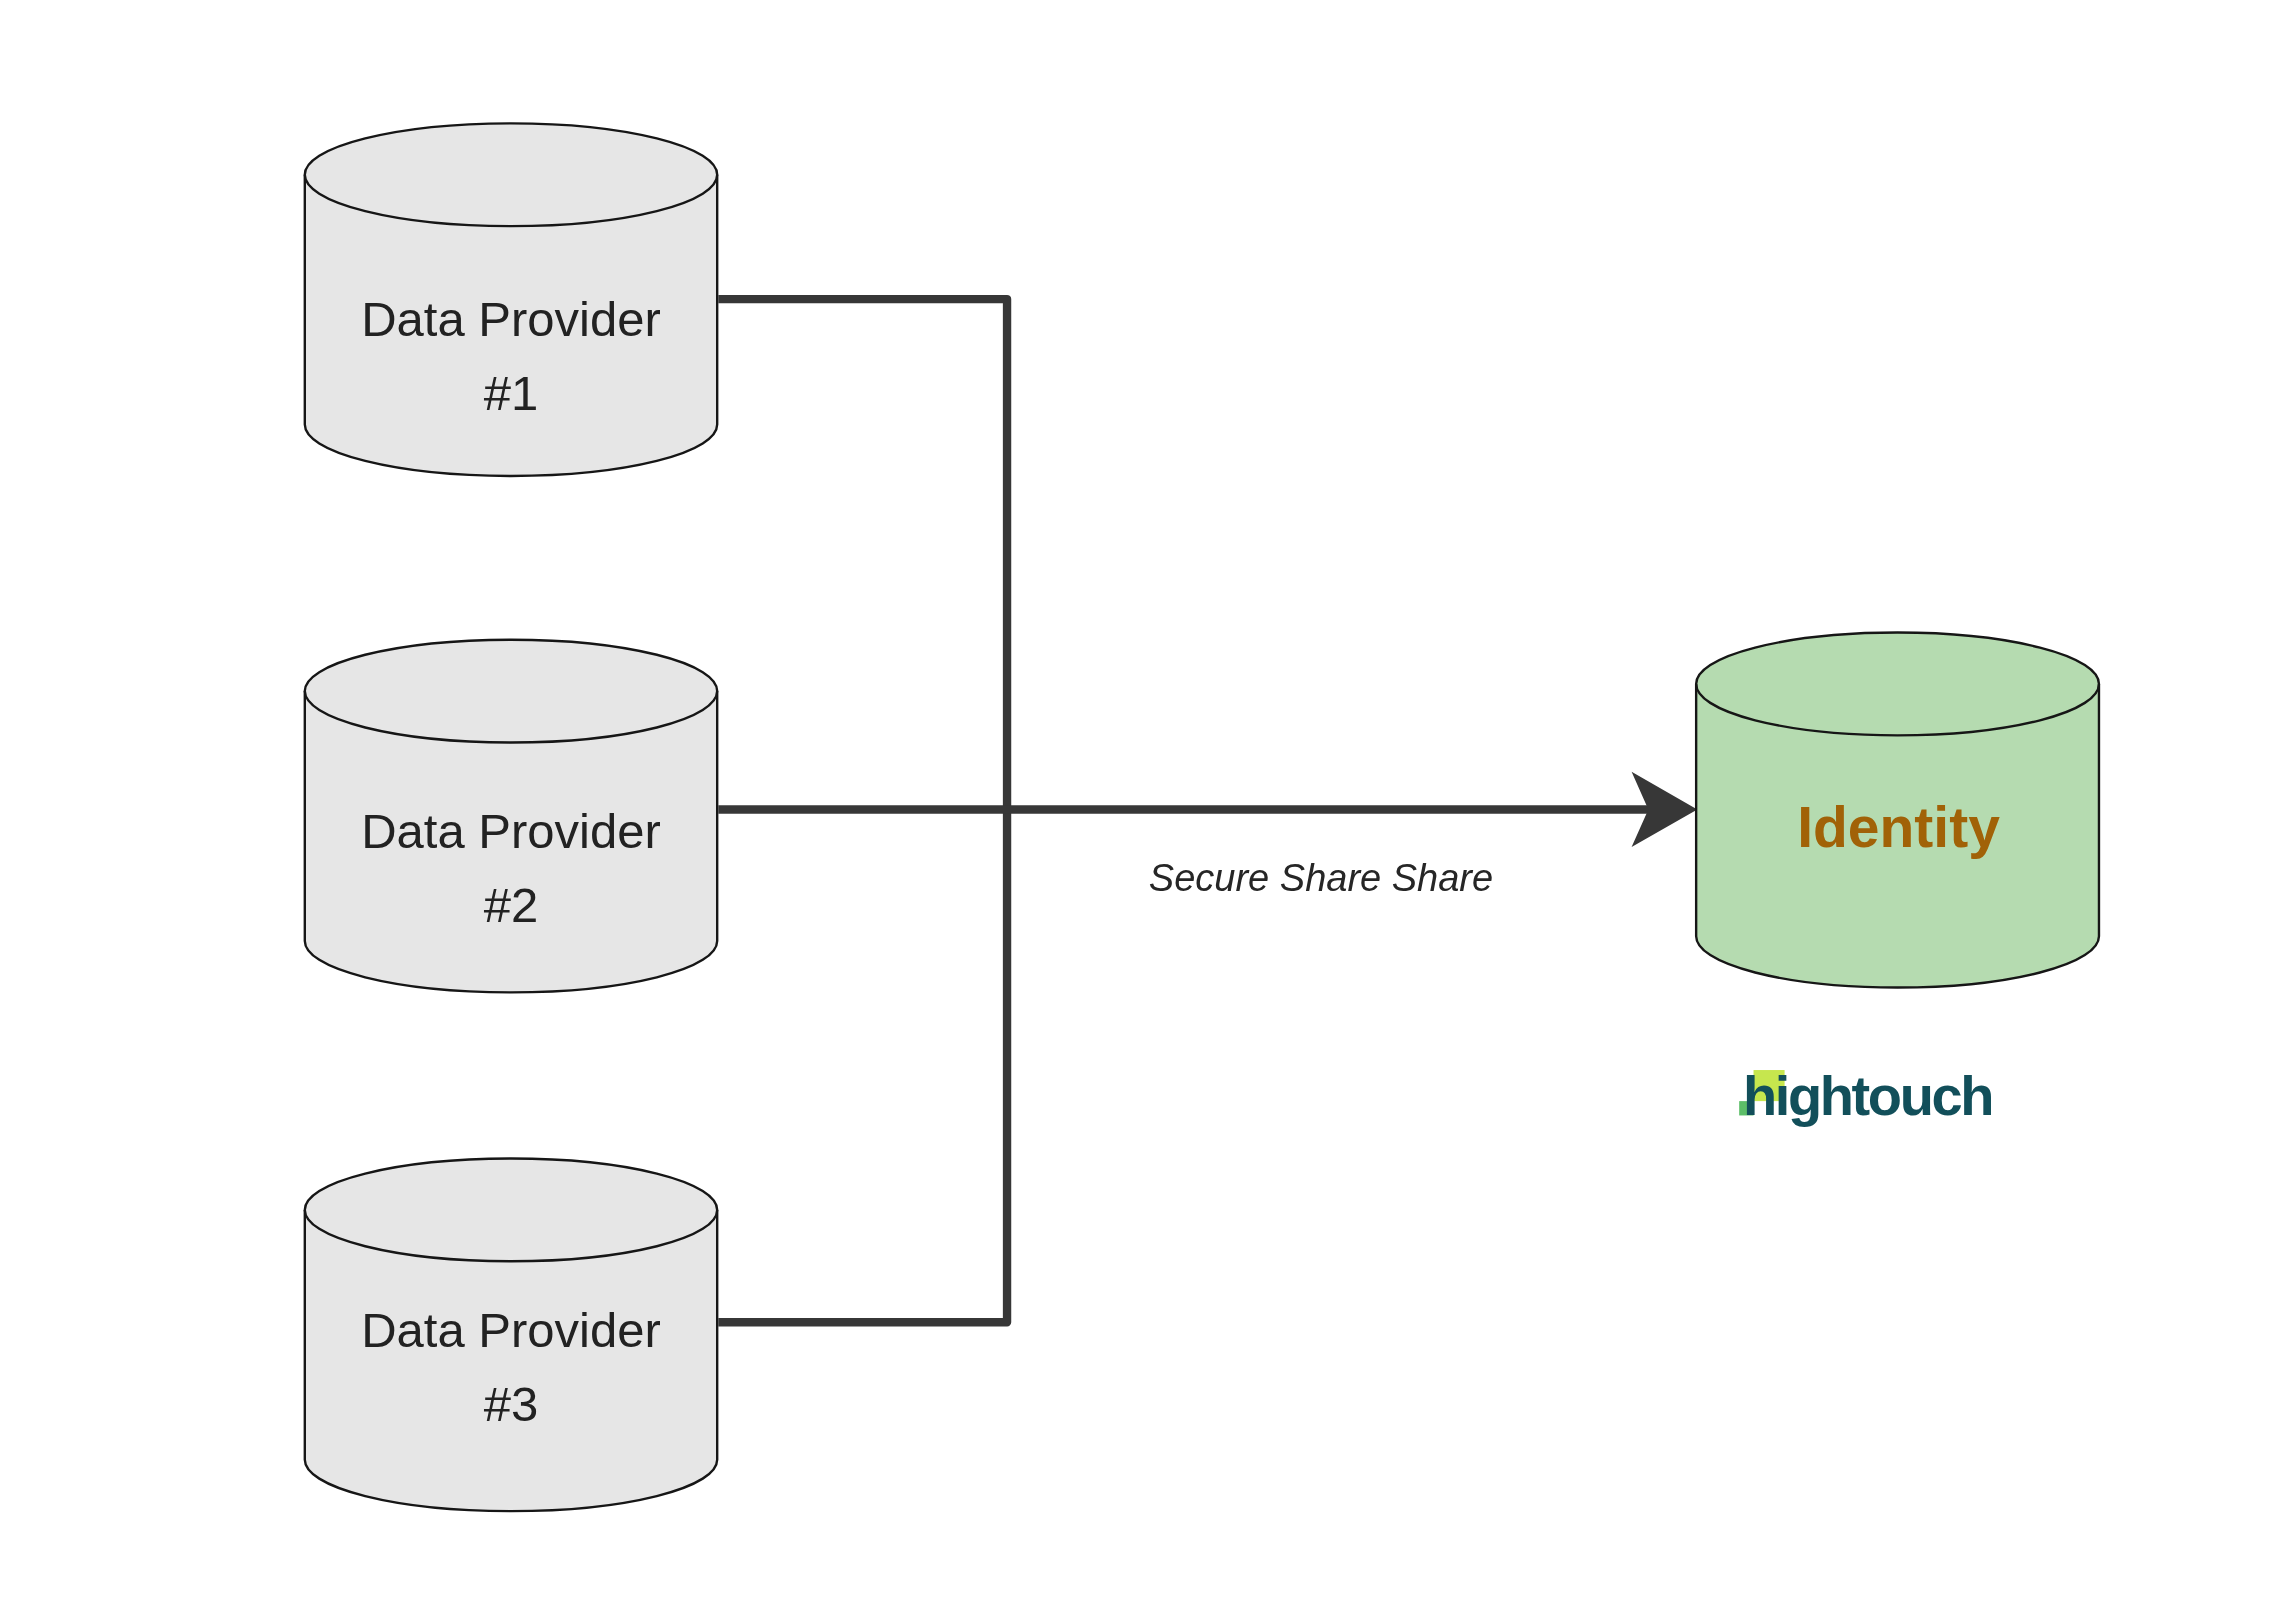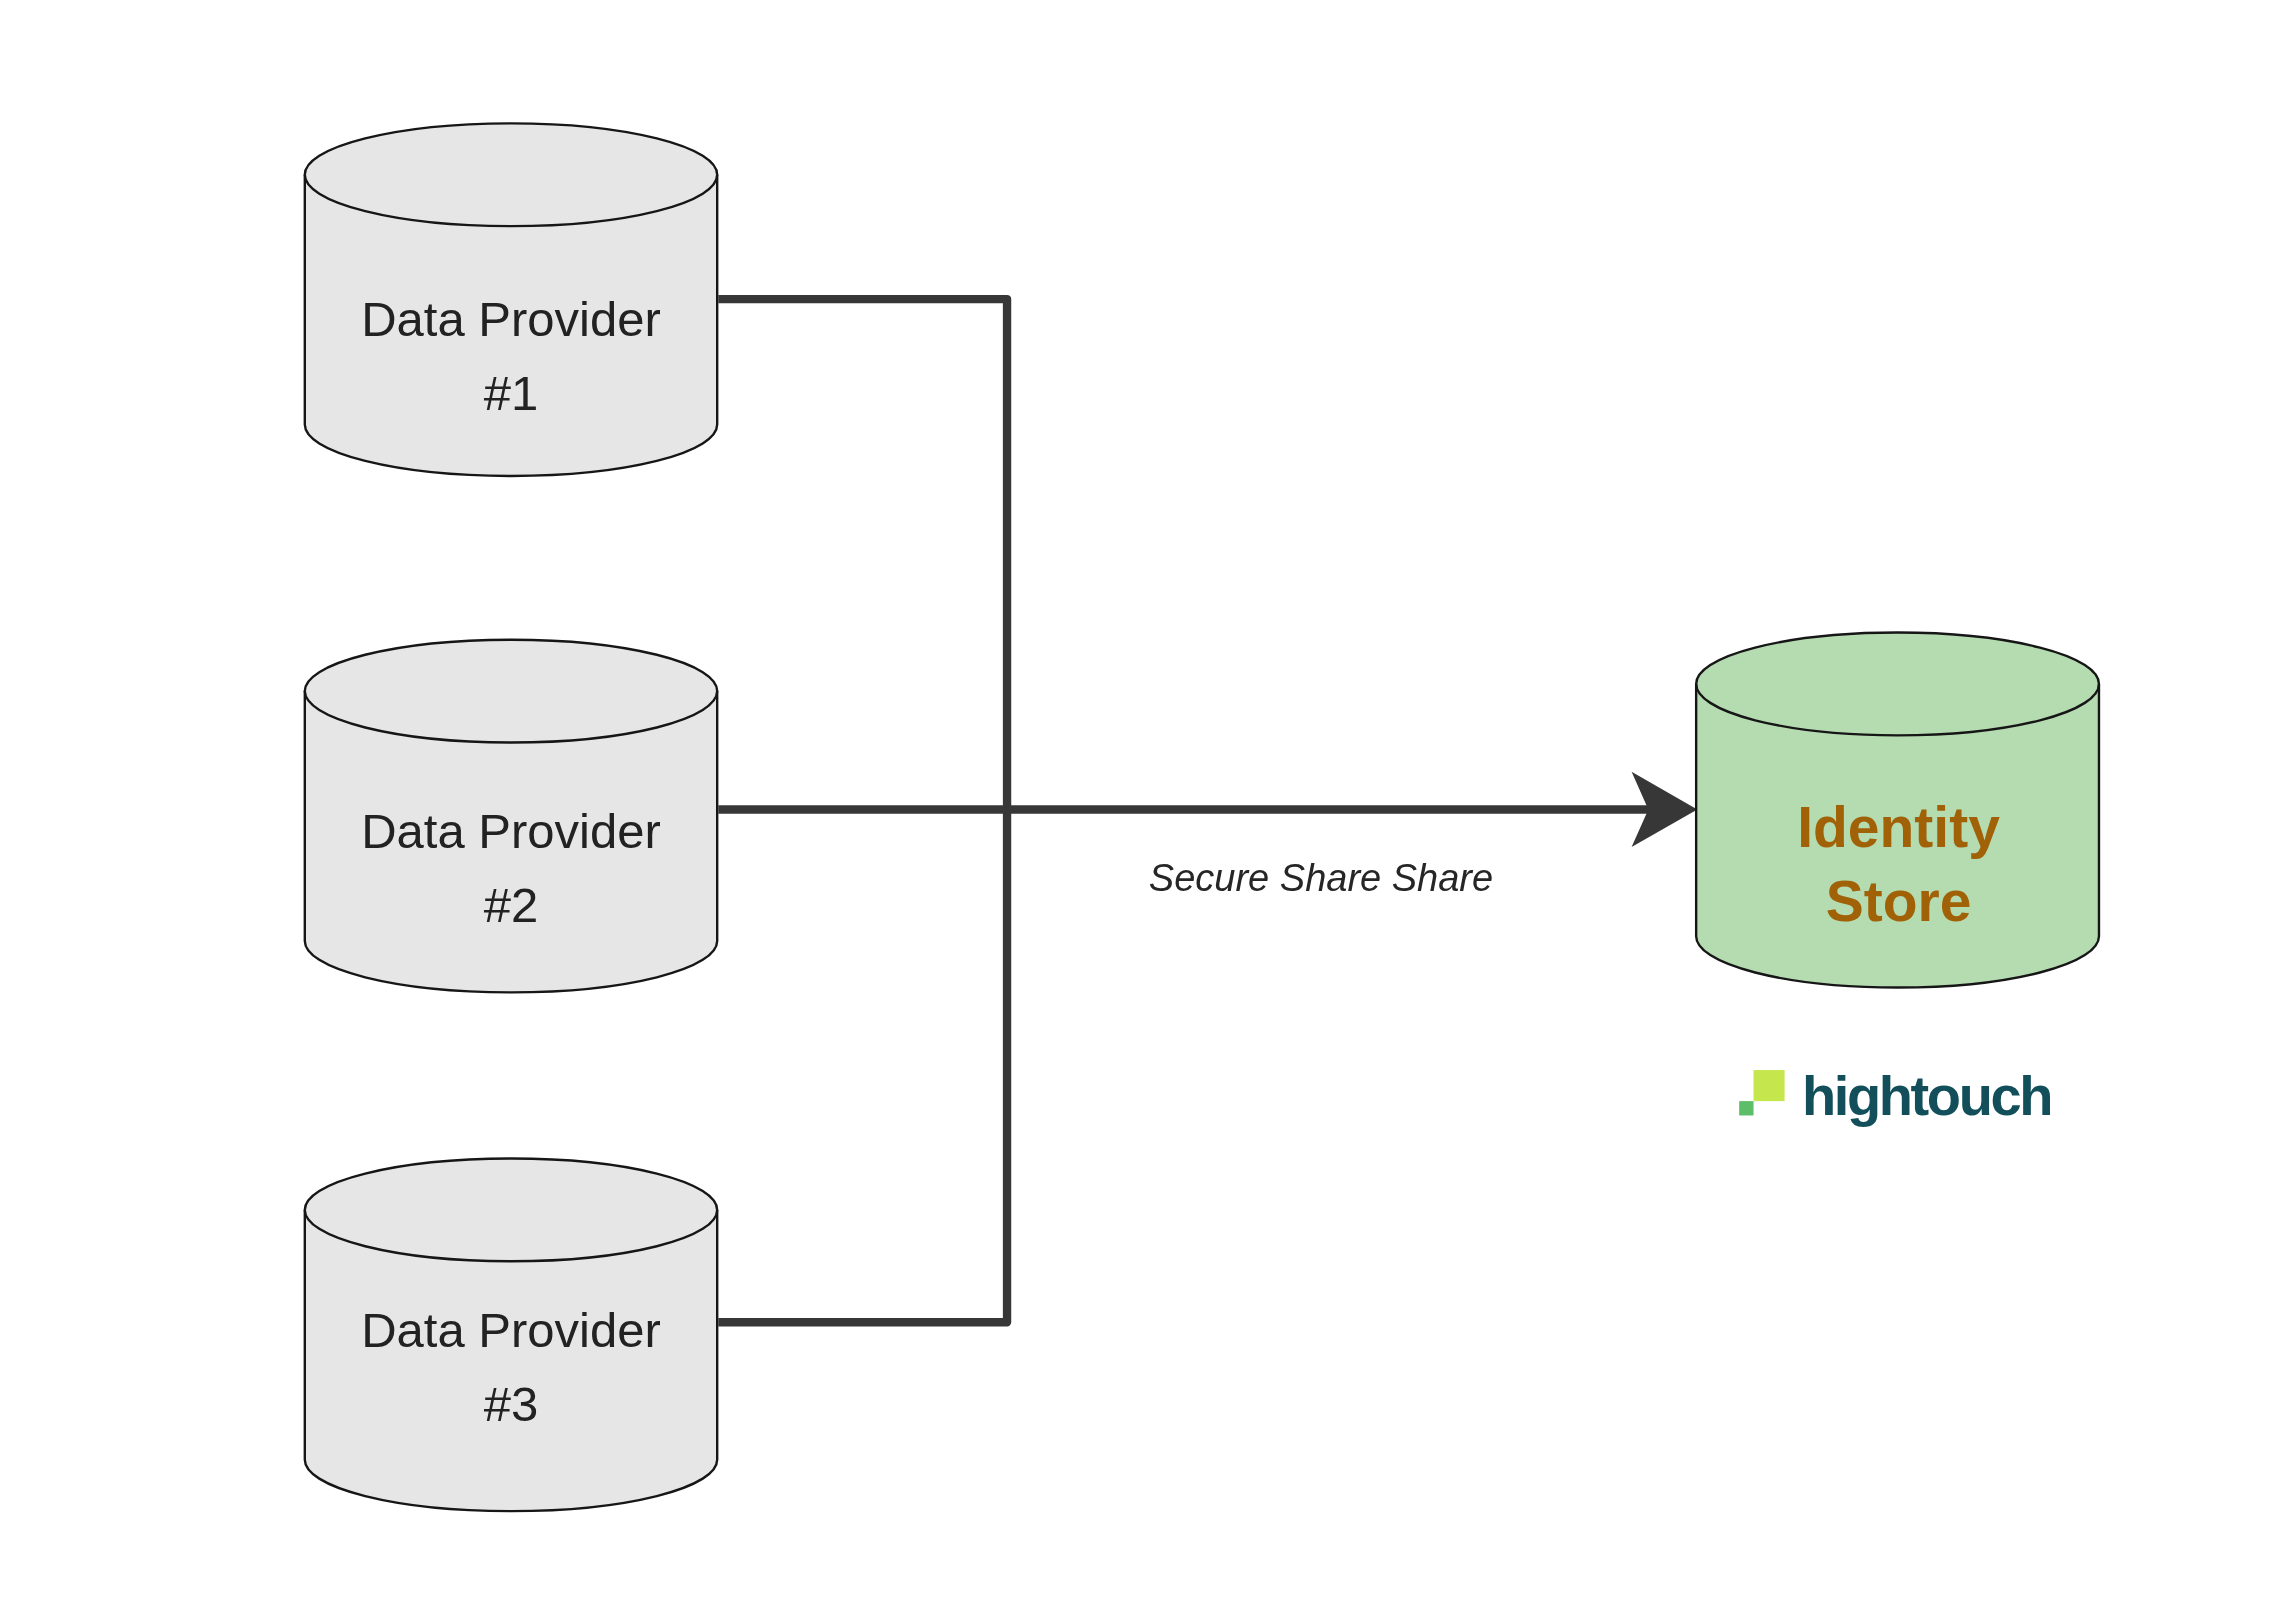--- a/index.html
+++ b/index.html
@@ -47,21 +47,21 @@
     top: 854px;
     width: 478px;
     text-align: center;
     font-style: italic;
     font-size: 38px;
     line-height: 48px;
     color: #262626;
   }
   .logo-text {
     position: absolute;
-    left: 1802px;
+    left: 1743px;
     top: 1063px;
     font-size: 56px;
     line-height: 66px;
     font-weight: bold;
     letter-spacing: -2.4px;
     color: #124f5a;
     white-space: nowrap;
   }
   .shape-stroke {
     stroke: #161616;
@@ -118,21 +118,20 @@
     <span class="line">#2</span>
   </div>
 
   <div class="cyl-label" style="left:305px; top:1293px;">
     <span class="line">Data Provider</span>
     <span class="line">#3</span>
   </div>
 
   <div class="store-label">
     <span class="line" style="display:block;">Identity</span>
-    <span class="line" style="display:block;">Store</span>
   </div>
 
   <div class="edge-label">Secure Share Share</div>
 
   <div class="logo-text">hightouch</div>
 
 </div>
 
 
 </body></html>

